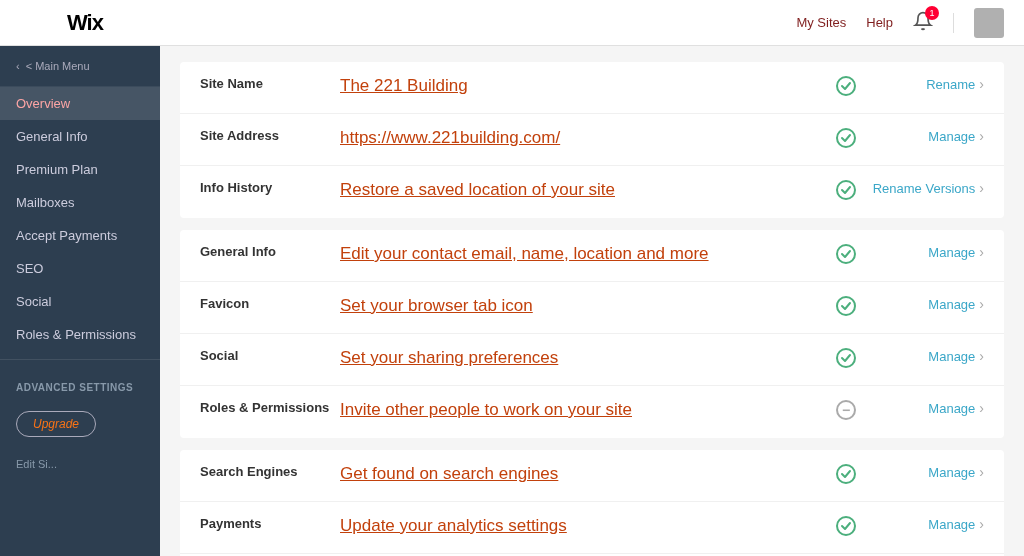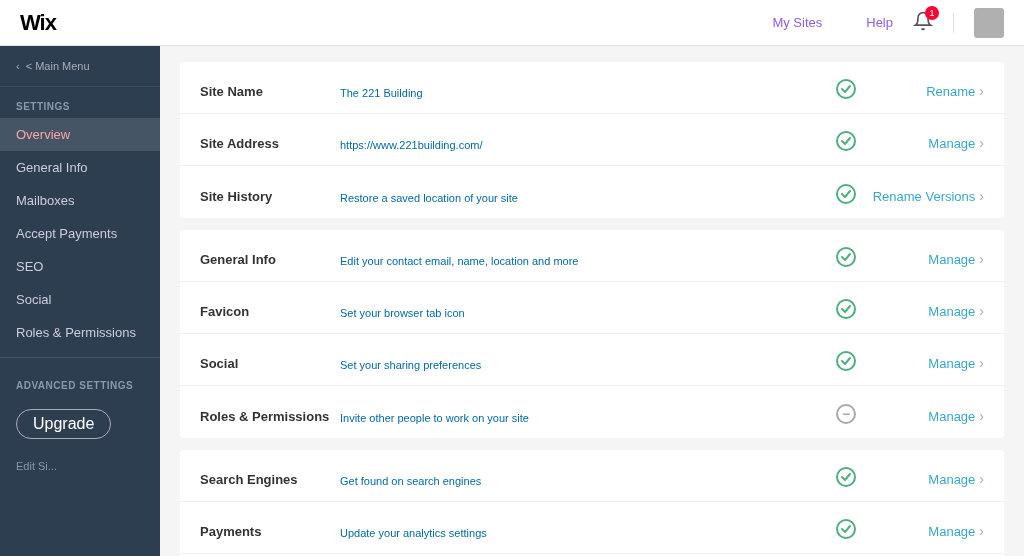--- a/index.html
+++ b/index.html
@@ -15,31 +15,31 @@
       justify-content: space-between;
       padding: 0 20px;
       flex-shrink: 0;
       z-index: 10;
     }
     .top-nav-logo {
       font-size: 22px;
       font-weight: bold;
       color: #000;
       letter-spacing: -1px;
+      margin-left: 47px;
     }
     .top-nav-right {
       display: flex;
       align-items: center;
       gap: 20px;
     }
     .top-nav-link {
-      color: #8b5cf6;
+      color: #7f1d1d;
       font-size: 13px;
       cursor: pointer;
-      margin-left: 24px;
     }
     .notif-icon {
       position: relative;
       cursor: pointer;
     }
     .notif-badge {
       position: absolute;
       top: -5px;
       right: -6px;
       background: #f03;
@@ -117,23 +117,24 @@
       margin: 8px 0;
     }
     .sidebar-bottom {
       padding: 12px 16px;
     }
     .upgrade-btn {
       border: 1px solid #aab;
       border-radius: 20px;
       padding: 5px 16px;
       background: transparent;
-      color: #ffffff;
-      font-size: 16px;
-      cursor: pointer;
+      color: #f97316;
+      font-size: 12px;
+      cursor: pointer;
+      font-style: italic;
     }
     .sidebar-edit-item {
       padding: 9px 16px;
       font-size: 11px;
       color: #8899aa;
       cursor: pointer;
     }
 
     
     .content {
@@ -145,37 +146,38 @@
 
     
     .settings-card {
       background: #fff;
       border-radius: 4px;
       margin-bottom: 12px;
       overflow: hidden;
     }
     .settings-row {
       display: flex;
-      align-items: flex-end;
+      align-items: flex-start;
       padding: 14px 20px;
       border-bottom: 1px solid #f0f0f0;
       min-height: 52px;
     }
     .settings-row:last-child { border-bottom: none; }
     .row-name {
       width: 140px;
       font-weight: 600;
       color: #333;
       font-size: 13px;
       flex-shrink: 0;
     }
     .row-desc {
       flex: 1;
-      color: #0369a1;
-      font-size: 11px;
+      color: #c2410c;
+      font-size: 17px;
+      text-decoration: underline;
     }
     .row-check {
       width: 36px;
       display: flex;
       justify-content: center;
       flex-shrink: 0;
     }
     .check-circle {
       width: 20px;
       height: 20px;
@@ -239,25 +241,25 @@
 </div>
 
 <div class="main-layout">
 
   <div class="sidebar">
     <div class="sidebar-main-menu">
       <span>‹</span>
       <span>&lt; Main Menu</span>
     </div>
 
-    <div class="section-label">SETTINGS</div>
 
     <div id="sidebar-items-container">
         <div class="sidebar-item active">Overview</div>
         <div class="sidebar-item">General Info</div>
+        <div class="sidebar-item">Premium Plan</div>
         <div class="sidebar-item">Mailboxes</div>
         <div class="sidebar-item">Accept Payments</div>
         <div class="sidebar-item">SEO</div>
         <div class="sidebar-item">Social</div>
         <div class="sidebar-item">Roles &amp; Permissions</div>
       </div>
 
     <hr class="sidebar-divider">
 
     <div class="section-label">ADVANCED SETTINGS</div>
@@ -295,21 +297,21 @@
                   <polyline points="2,6 5,9 10,3" stroke="#4caf7d" stroke-width="2" fill="none" stroke-linecap="round" stroke-linejoin="round"></polyline>
                 </svg>
               </div>
             </div>
             <div class="row-action">
               <span class="action-link">Manage</span>
               <span class="chevron-right">›</span>
             </div>
           </div>
           <div class="settings-row">
-            <div class="row-name">Site History</div>
+            <div class="row-name">Info History</div>
             <div class="row-desc">Restore a saved location of your site</div>
             <div class="row-check">
               <div class="check-circle">
                 <svg width="12" height="12" viewBox="0 0 12 12">
                   <polyline points="2,6 5,9 10,3" stroke="#4caf7d" stroke-width="2" fill="none" stroke-linecap="round" stroke-linejoin="round"></polyline>
                 </svg>
               </div>
             </div>
             <div class="row-action">
               <span class="action-link">Rename Versions</span>

